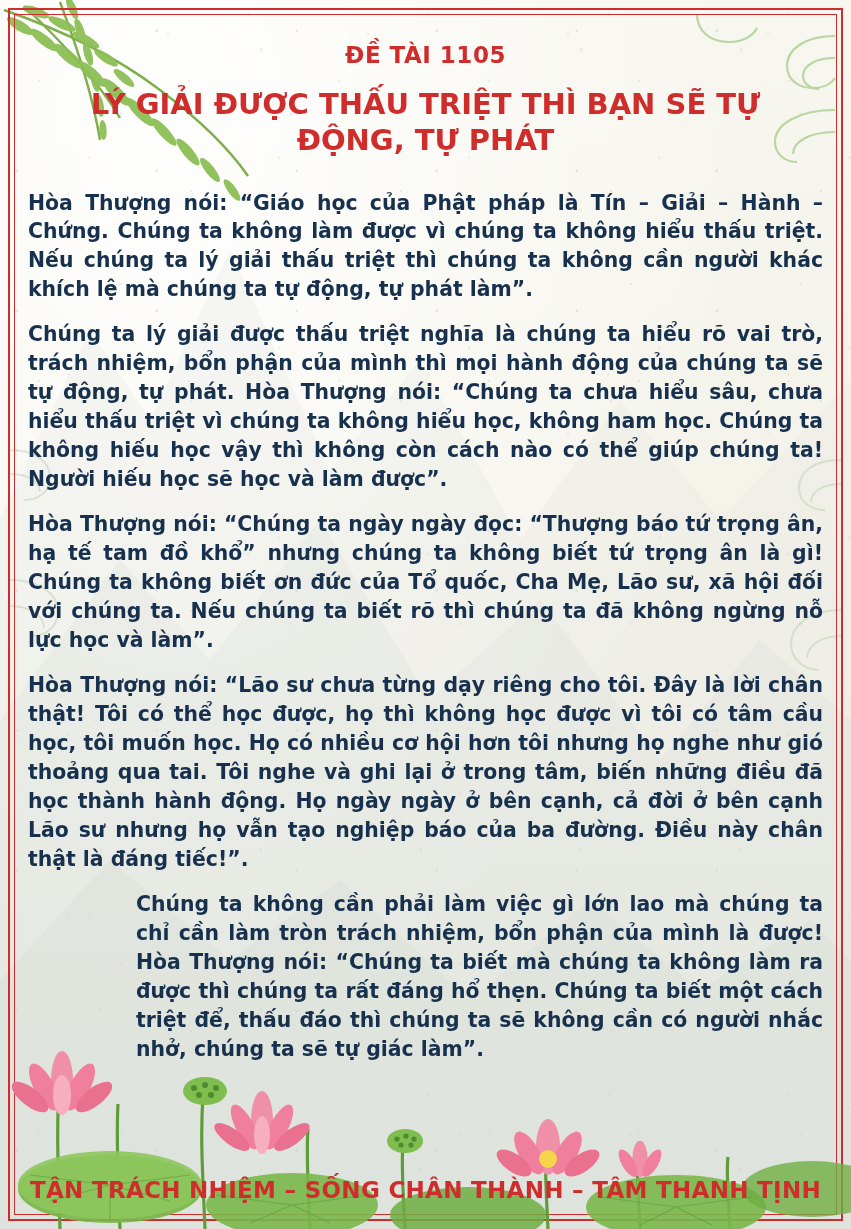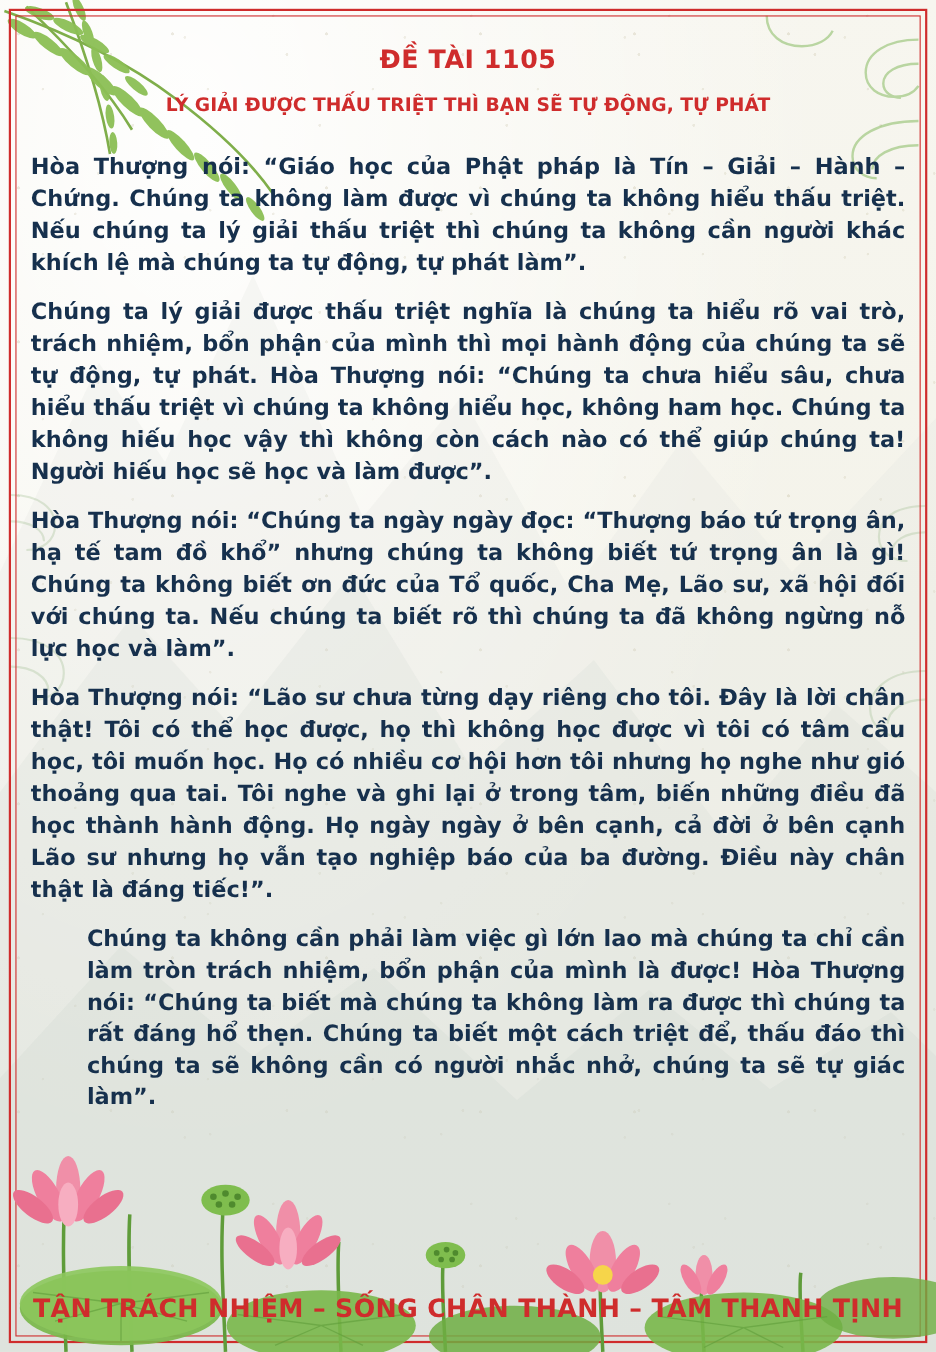--- a/index.html
+++ b/index.html
@@ -86,42 +86,42 @@
     color: #cf2c2c;
     font-weight: 700;
     font-size: 23px;
     letter-spacing: .5px;
     font-family: "DejaVu Sans", sans-serif;
   }
   .topic-title {
     margin-top: 18px;
     color: #cf2c2c;
     font-weight: 700;
-    font-size: 17px;
+    font-size: 29px;
     line-height: 1.25;
     padding: 0 38px;
     font-family: "DejaVu Sans", sans-serif;
   }
 
   .content {
     position: relative;
     z-index: 5;
     margin: 30px 28px 0 28px;
   }
   .para {
     color: #16304d;
     font-weight: 700;
     font-size: 20.4px;
     line-height: 1.42;
     text-align: justify;
     margin: 0 0 16px 0;
     font-family: "DejaVu Sans", sans-serif;
   }
   .para.indented {
-    margin-left: 51px;
+    margin-left: 108px;
   }
 
   .footer {
     position: absolute;
     left: 0; right: 0;
     bottom: 26px;
     text-align: center;
     z-index: 6;
   }
   .footer-text {

